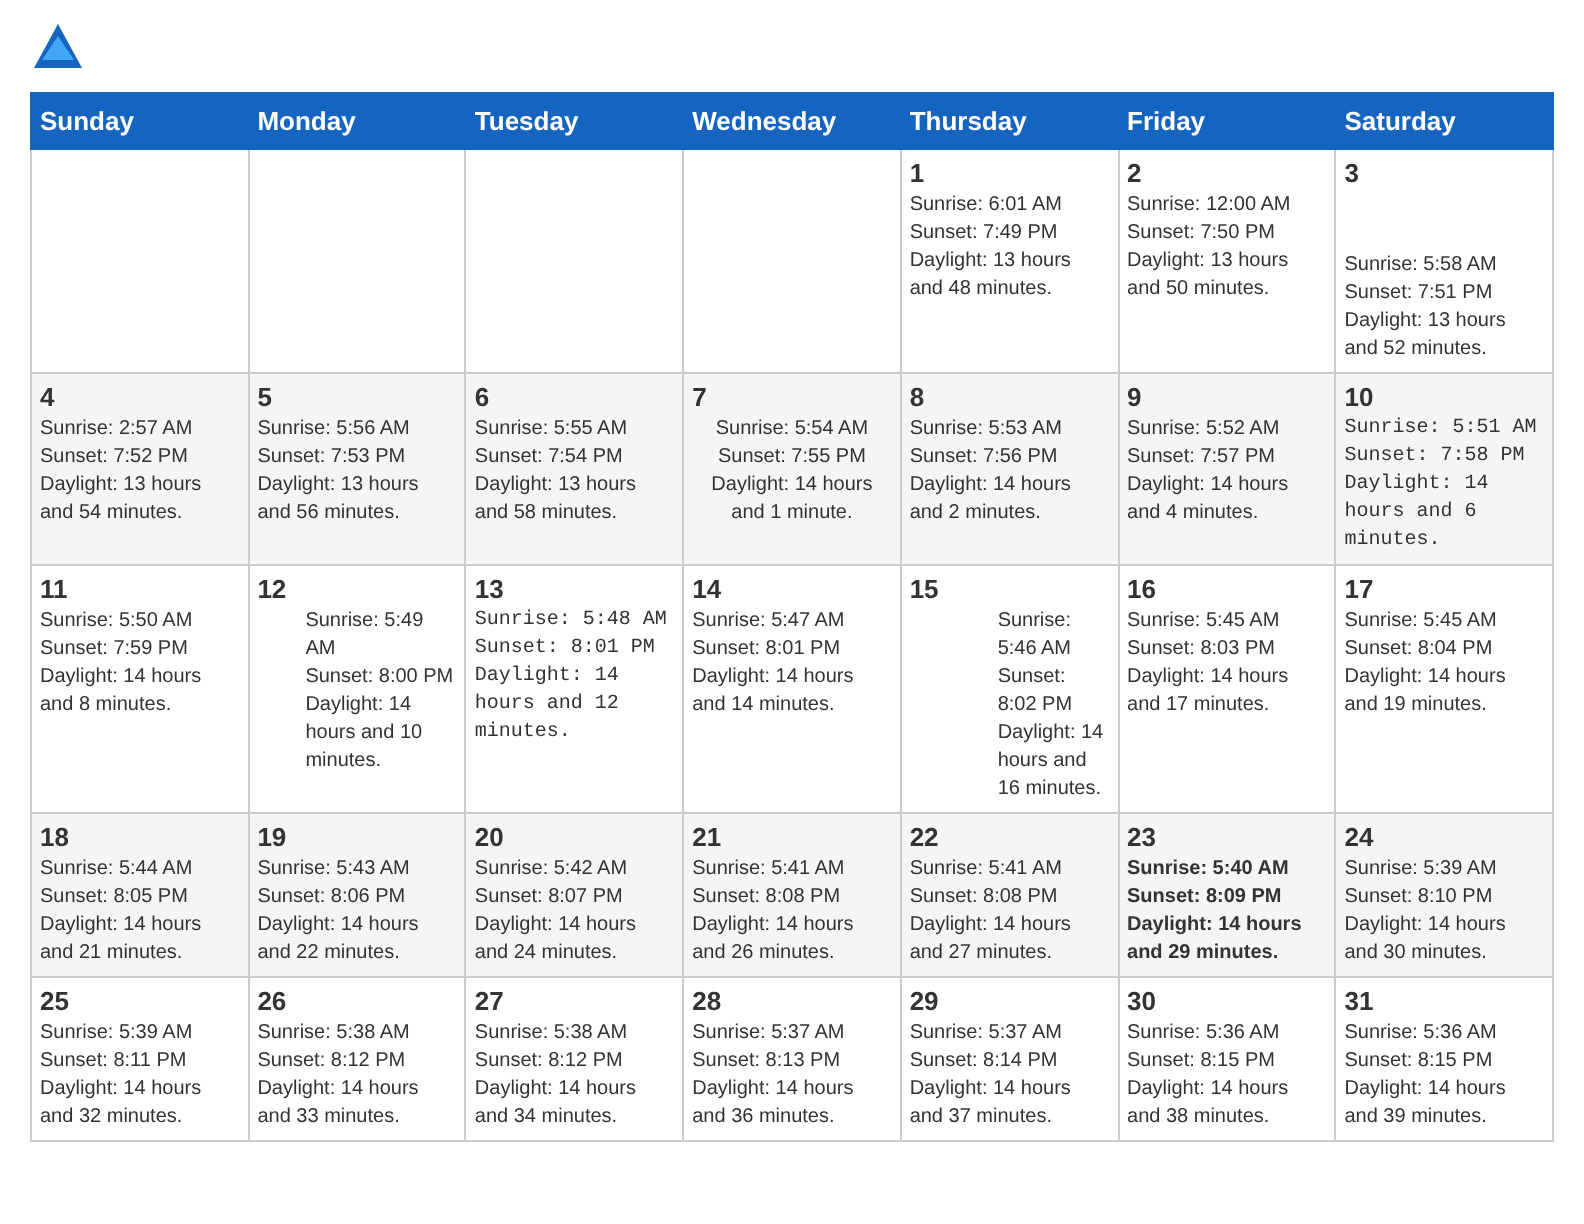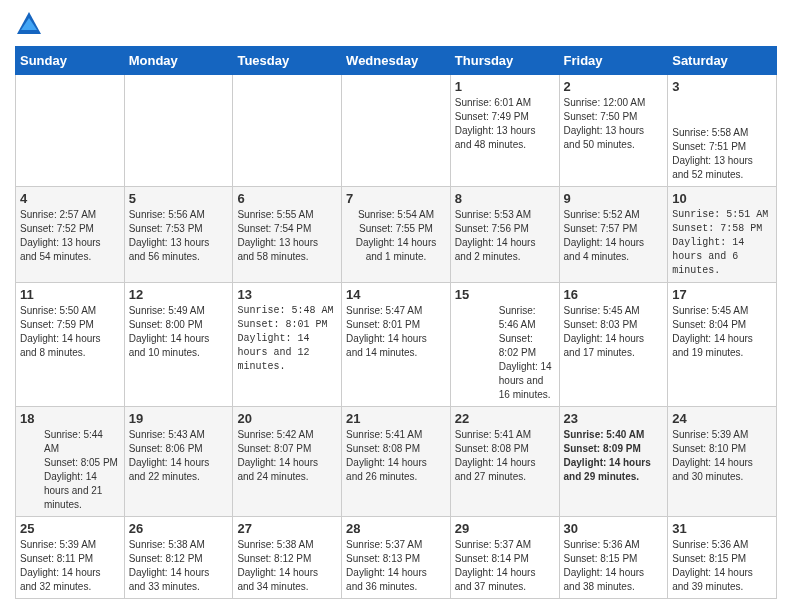--- a/index.html
+++ b/index.html
@@ -196,21 +196,21 @@
       </tr>
       <tr>
         <td>
           <span class="day-number">11</span>
           <div class="day-detail" style="white-space: pre-line;">Sunrise: 5:50 AM
 Sunset: 7:59 PM
 Daylight: 14 hours and 8 minutes.</div>
         </td>
         <td>
           <span class="day-number">12</span>
-          <div class="day-detail" style="white-space: pre-line;">Sunrise: 5:49 AM
+          <div class="day-detail" style="white-space: pre-line; margin-left: 24px;">Sunrise: 5:49 AM
 Sunset: 8:00 PM
 Daylight: 14 hours and 10 minutes.</div>
         </td>
         <td>
           <span class="day-number">13</span>
           <div class="day-detail" style="white-space: pre-line; font-family: Liberation Mono, monospace;">Sunrise: 5:48 AM
 Sunset: 8:01 PM
 Daylight: 14 hours and 12 minutes.</div>
         </td>
         <td>
@@ -234,21 +234,21 @@
         <td>
           <span class="day-number">17</span>
           <div class="day-detail" style="white-space: pre-line;">Sunrise: 5:45 AM
 Sunset: 8:04 PM
 Daylight: 14 hours and 19 minutes.</div>
         </td>
       </tr>
       <tr>
         <td>
           <span class="day-number">18</span>
-          <div class="day-detail" style="white-space: pre-line; margin-left: 24px;">Sunrise: 5:44 AM
+          <div class="day-detail" style="white-space: pre-line;">Sunrise: 5:44 AM
 Sunset: 8:05 PM
 Daylight: 14 hours and 21 minutes.</div>
         </td>
         <td>
           <span class="day-number">19</span>
           <div class="day-detail" style="white-space: pre-line;">Sunrise: 5:43 AM
 Sunset: 8:06 PM
 Daylight: 14 hours and 22 minutes.</div>
         </td>
         <td>

